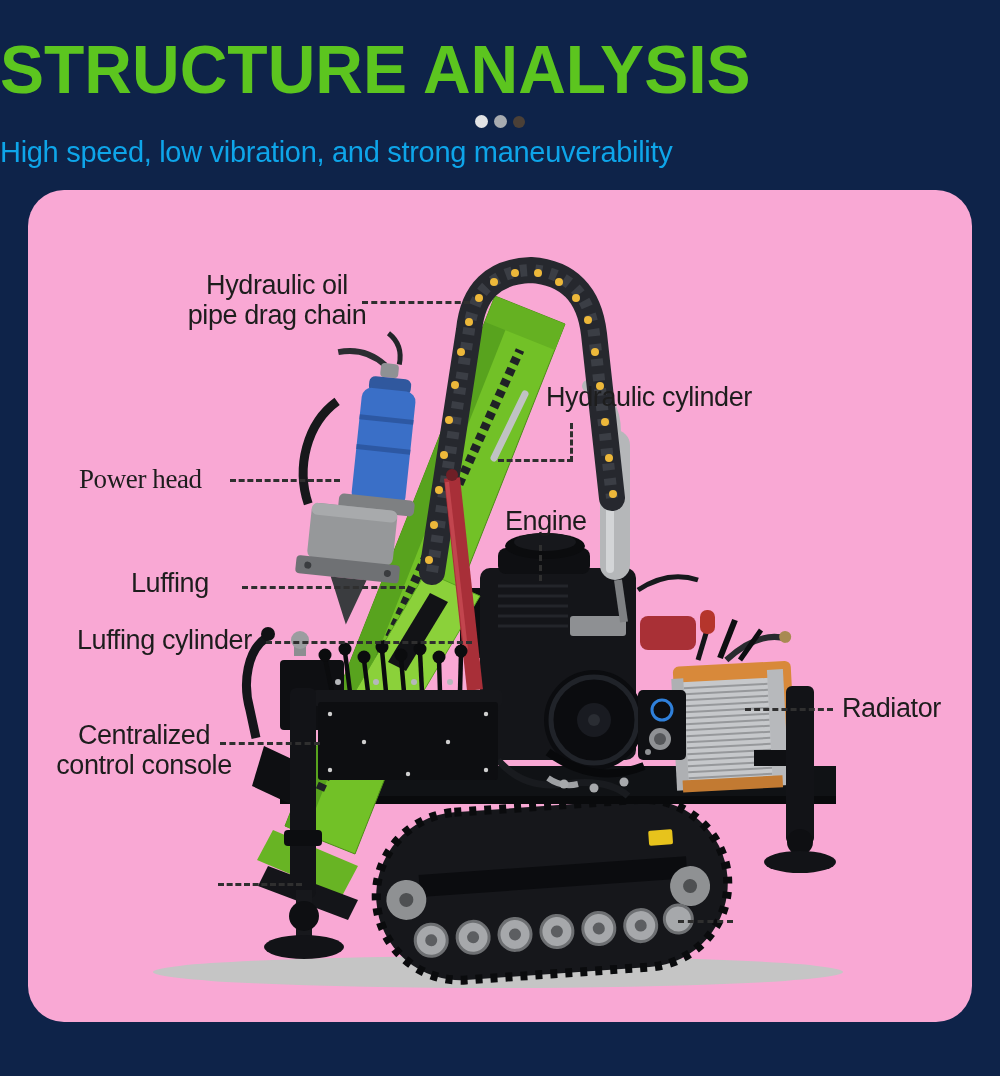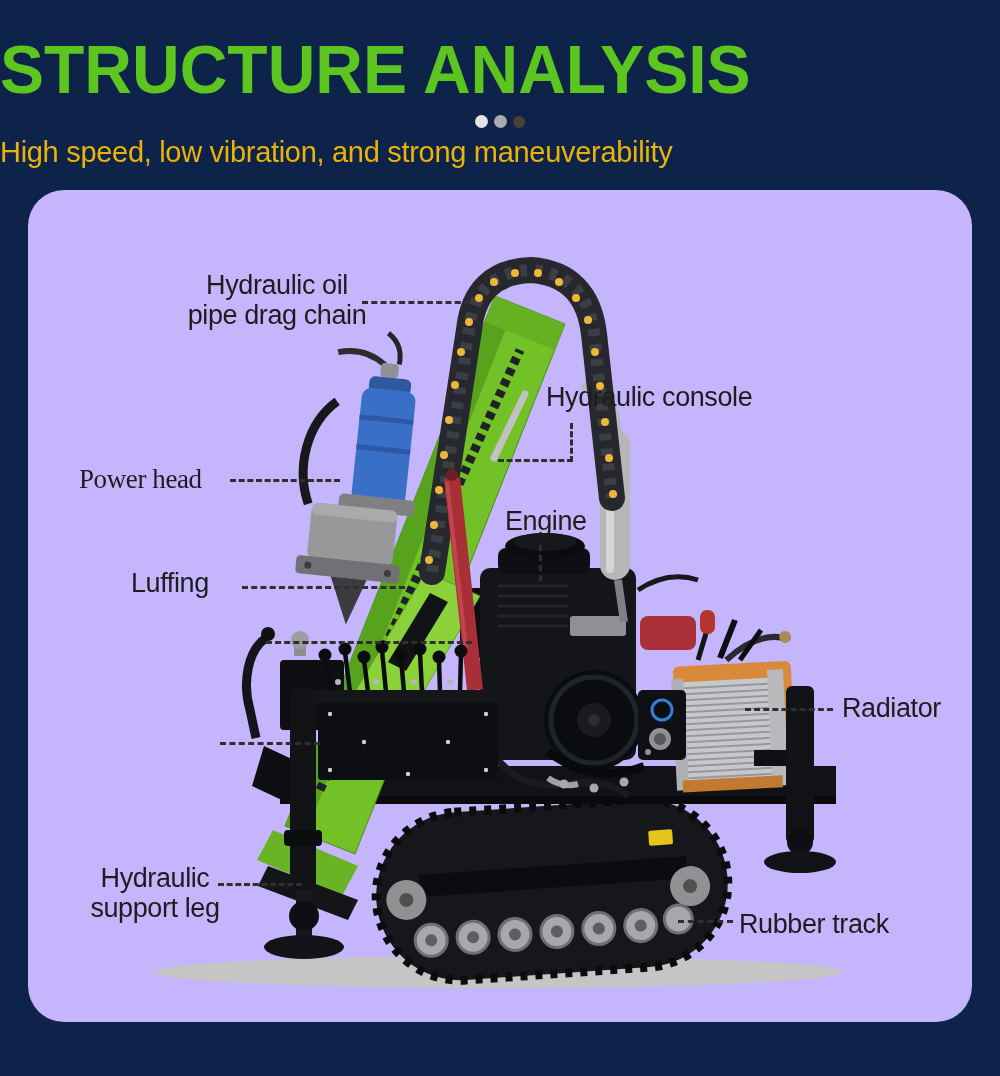--- a/index.html
+++ b/index.html
@@ -15,26 +15,26 @@
     font-size:66px;line-height:1.04;font-weight:bold;letter-spacing:0px;
     color:#5cc51f; transform:scaleY(1.04); transform-origin:top center;
   }
   .dots{margin-top:12px;display:flex;justify-content:center;gap:6px;}
   .dot{width:13px;height:13px;border-radius:50%;}
   .dot.d1{background:#e2e3e5;}
   .dot.d2{background:#a7abb0;}
   .dot.d3{background:#4b4037;width:12px;height:12px;margin-top:1px;}
   .subtitle{
     margin:8px 0 0 0;
-    font-size:29px;color:#eab308;font-weight:normal;letter-spacing:-0.3px;
+    font-size:29px;color:#0ea5e9;font-weight:normal;letter-spacing:-0.3px;
   }
   
   .card{
     position:absolute;left:28px;top:190px;width:944px;height:832px;
-    background:#c4b5fd;border-radius:36px;overflow:hidden;
+    background:#f9a8d4;border-radius:36px;overflow:hidden;
   }
   .card svg{position:absolute;left:0;top:0;}
   
   .lbl{
     position:absolute;
     font-size:27px;line-height:1.12;letter-spacing:-0.4px;
     color:#1d1d1d;white-space:pre-line;
   }
   #lbl-dragchain{left:150px;top:80px;width:198px;text-align:center;}
   #lbl-hydcyl{left:518px;top:192px;}
@@ -331,21 +331,21 @@
   <div class="dash" id="ln-engine"></div>
   <div class="dash dash-h" id="ln-carriage"></div>
   <div class="dash dash-h" id="ln-luffing"></div>
   <div class="dash dash-h" id="ln-console"></div>
   <div class="dash dash-h" id="ln-radiator"></div>
   <div class="dash dash-h" id="ln-supportleg"></div>
   <div class="dash dash-h" id="ln-rubbertrack"></div>
 
   <div class="lbl" id="lbl-dragchain">Hydraulic oil
 pipe drag chain</div>
-  <div class="lbl" id="lbl-hydcyl">Hydraulic console</div>
+  <div class="lbl" id="lbl-hydcyl">Hydraulic cylinder</div>
   <div class="lbl" id="lbl-powerhead">Power head</div>
   <div class="lbl" id="lbl-engine">Engine</div>
   <div class="lbl" id="lbl-carriage">Luffing</div>
+  <div class="lbl" id="lbl-luffing">Luffing cylinder</div>
+  <div class="lbl" id="lbl-console">Centralized
+control console</div>
   <div class="lbl" id="lbl-radiator">Radiator</div>
-  <div class="lbl" id="lbl-supportleg">Hydraulic
-support leg</div>
-  <div class="lbl" id="lbl-rubbertrack">Rubber track</div>
 </div>
 
 </body></html>

